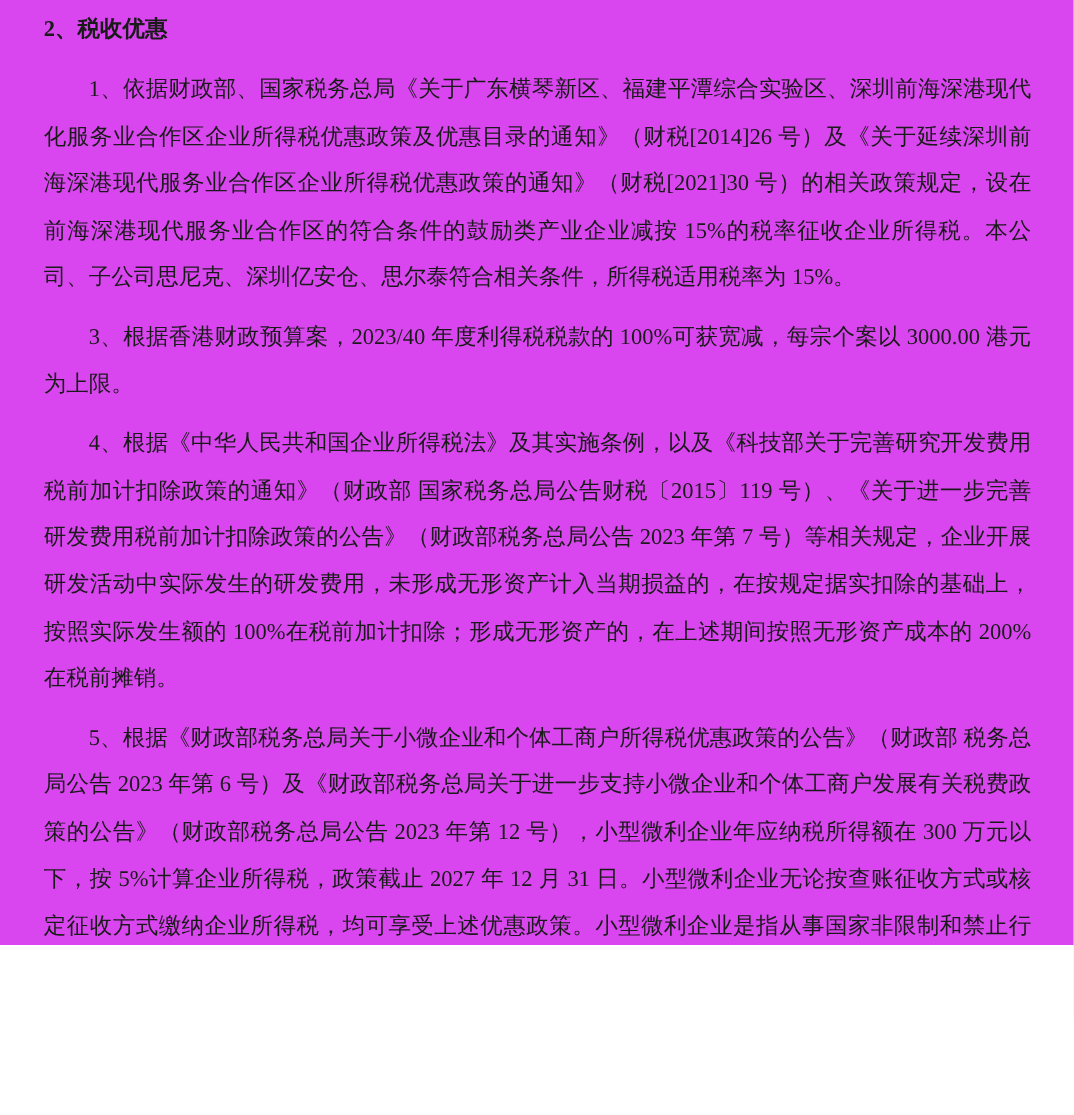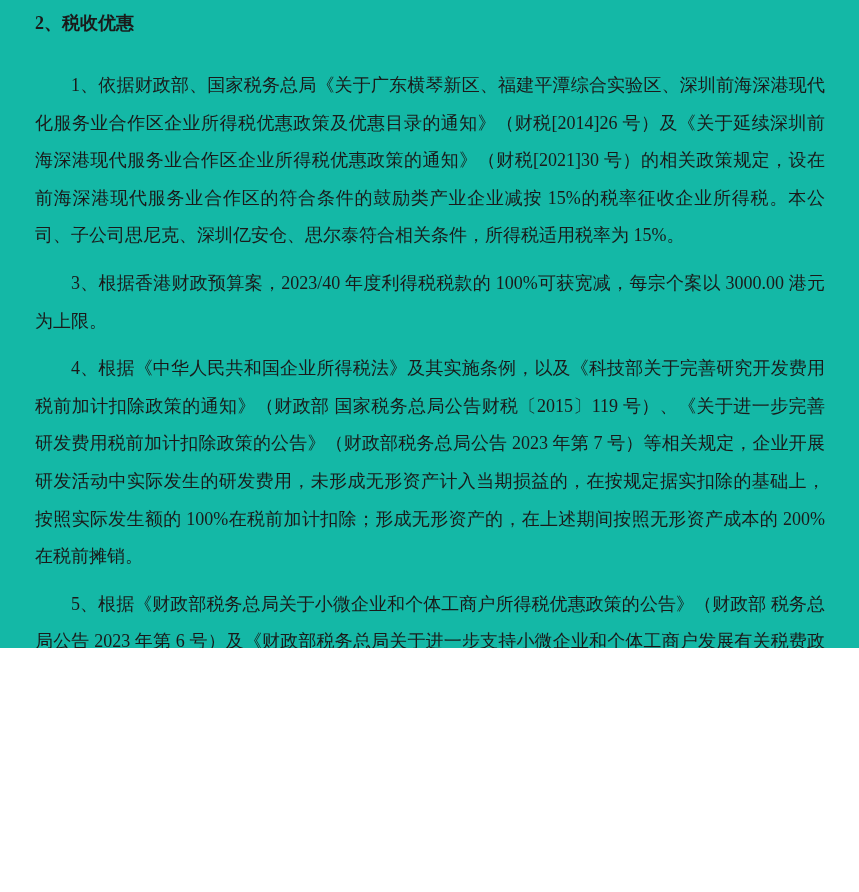--- a/index.html
+++ b/index.html
@@ -10,41 +10,41 @@
   body {
     width: 859px;
     height: 892px;
     overflow: hidden;
     font-family: "Liberation Serif", "DejaVu Serif", serif;
     color: #1a1a1a;
   }
   .page {
     box-sizing: border-box;
     width: 859px;
-    height: 648px;
+    height: 756px;
     padding: 11px 34px 0 35px;
     overflow: hidden;
-    background: #14b8a6;
+    background: #d946ef;
   }
   .heading {
     font-size: 18px;
     font-weight: bold;
     line-height: 24px;
     margin: 0;
   }
   .para {
     font-size: 18px;
     line-height: 37.6px;
     margin: 10px 0 0 0;
     text-indent: 2em;
     text-align: justify;
     word-break: break-all;
   }
   .para.first {
-    margin-top: 32px;
+    margin-top: 18px;
   }
 </style>
 </head>
 <body>
 
 <div class="page">
   <h2 class="heading">2、税收优惠</h2>
 
   <p class="para first">1、依据财政部、国家税务总局《关于广东横琴新区、福建平潭综合实验区、深圳前海深港现代化服务业合作区企业所得税优惠政策及优惠目录的通知》（财税[2014]26 号）及《关于延续深圳前海深港现代服务业合作区企业所得税优惠政策的通知》（财税[2021]30 号）的相关政策规定，设在前海深港现代服务业合作区的符合条件的鼓励类产业企业减按 15%的税率征收企业所得税。本公司、子公司思尼克、深圳亿安仓、思尔泰符合相关条件，所得税适用税率为 15%。</p>
 

